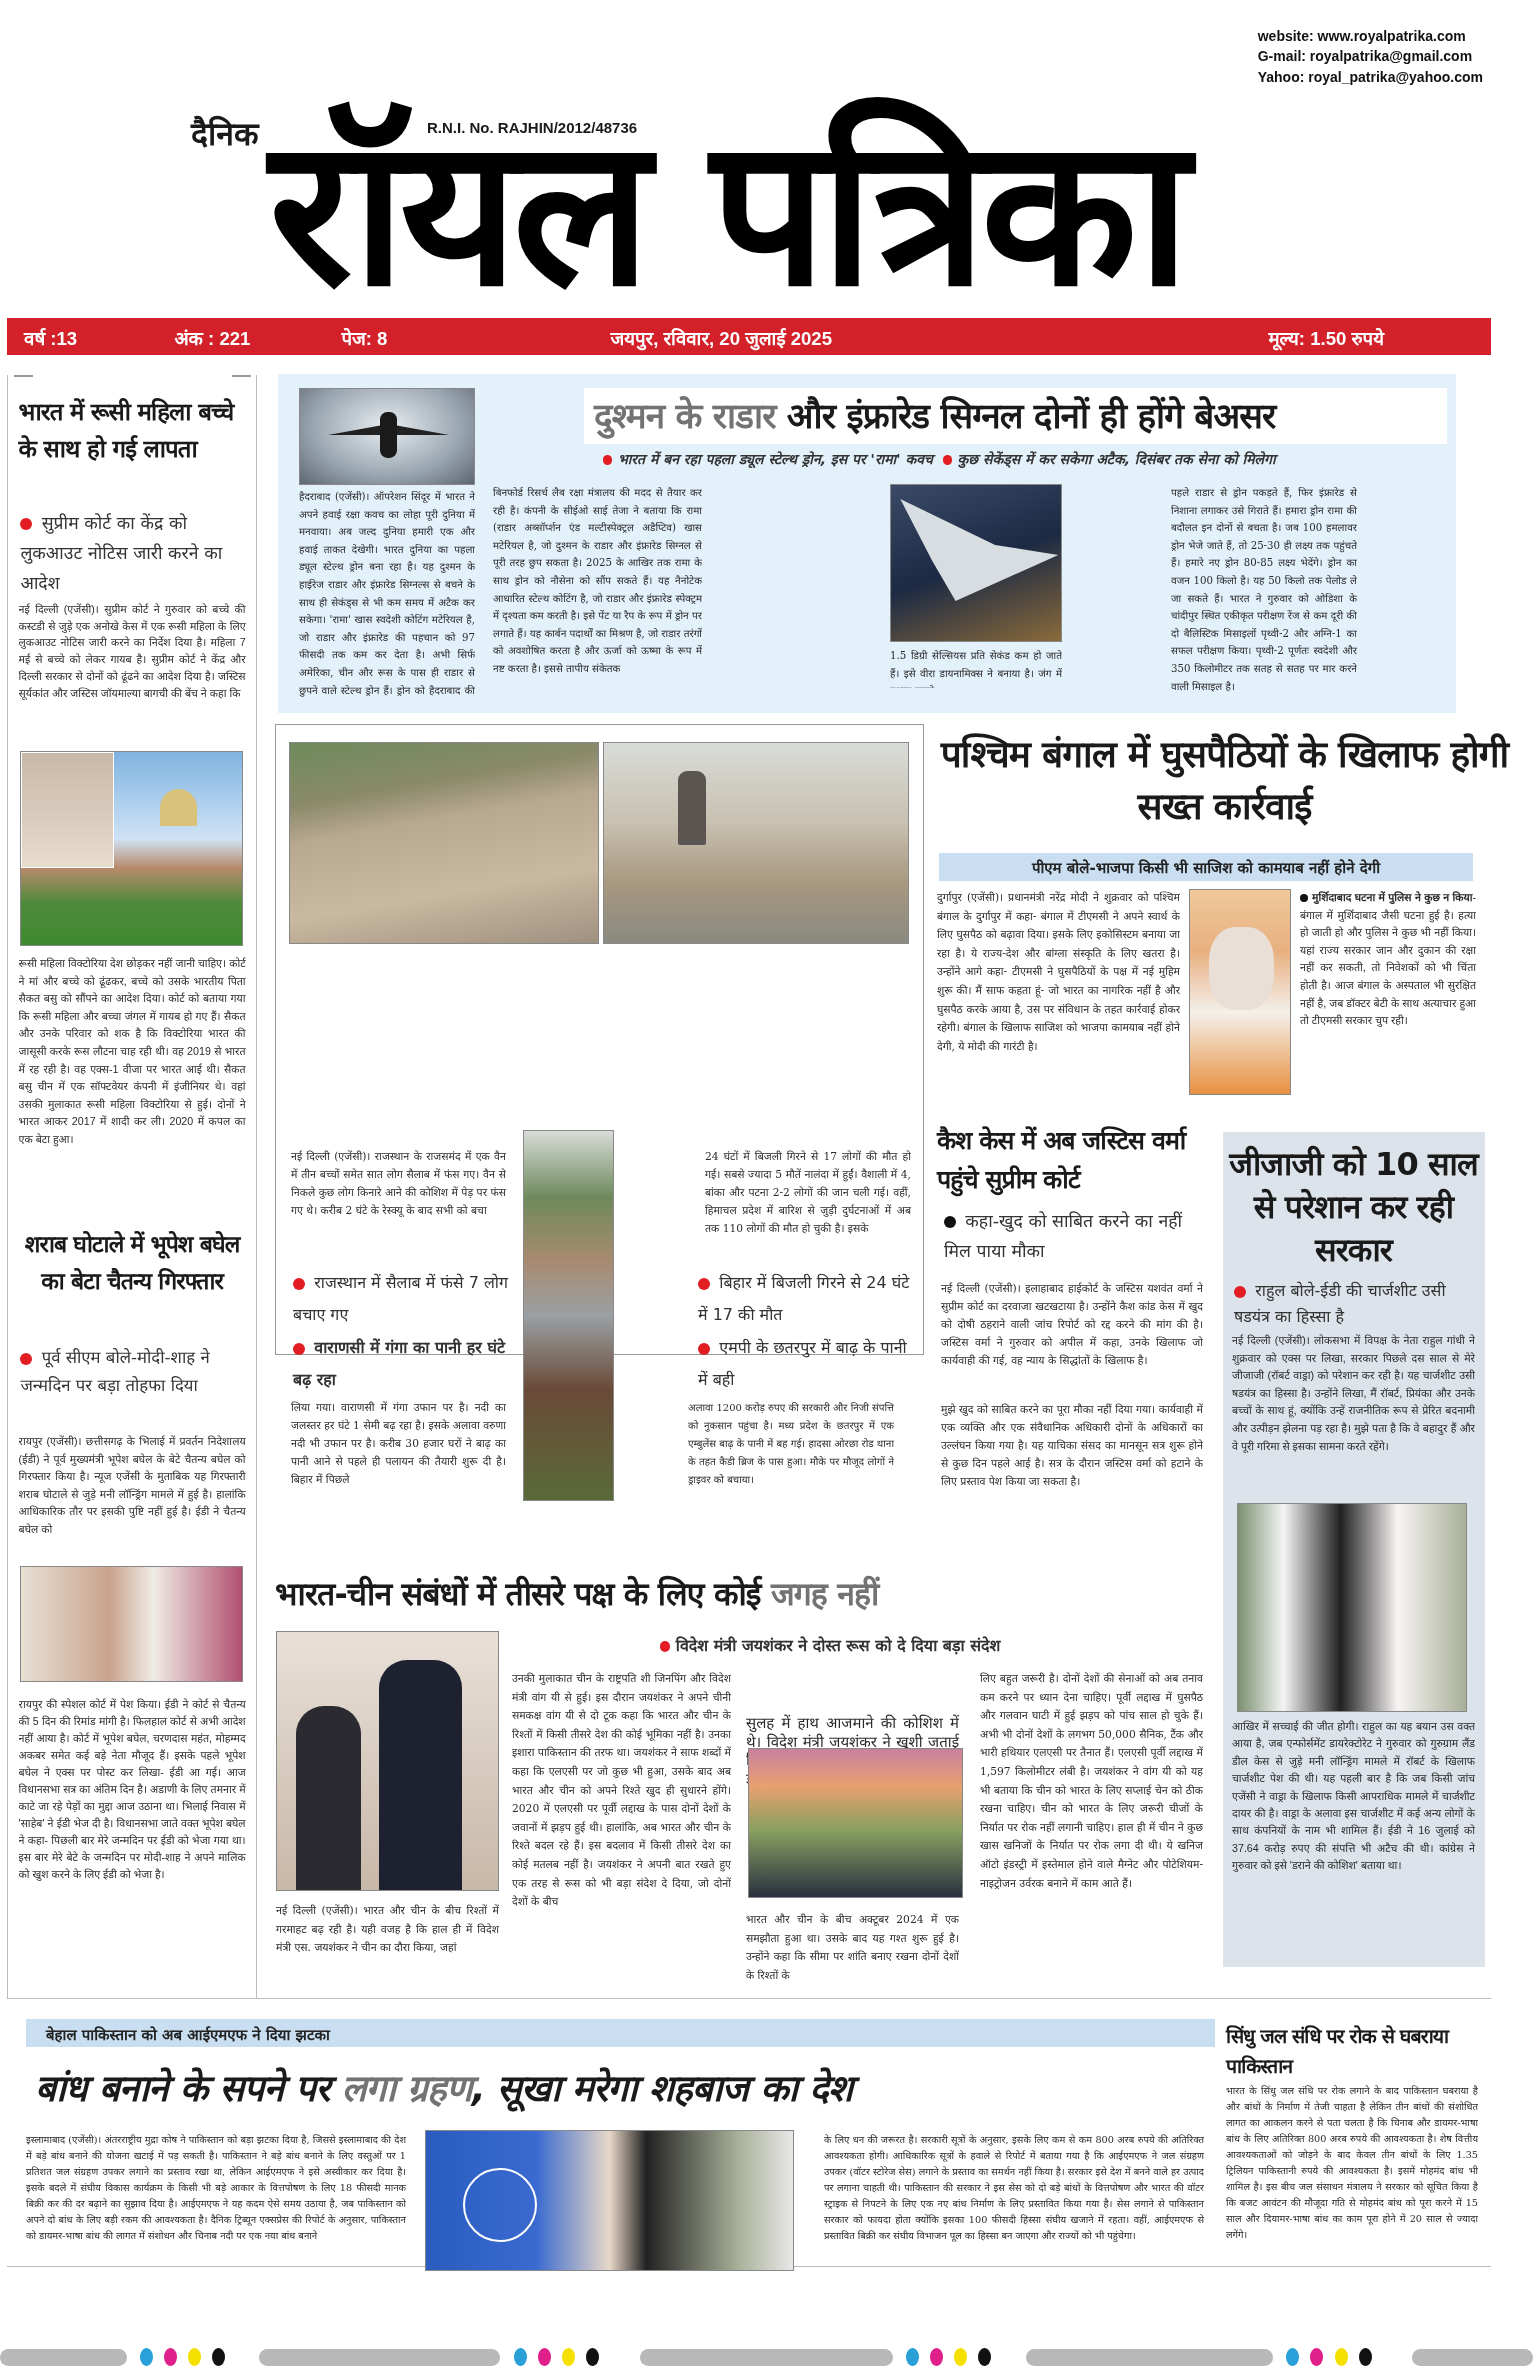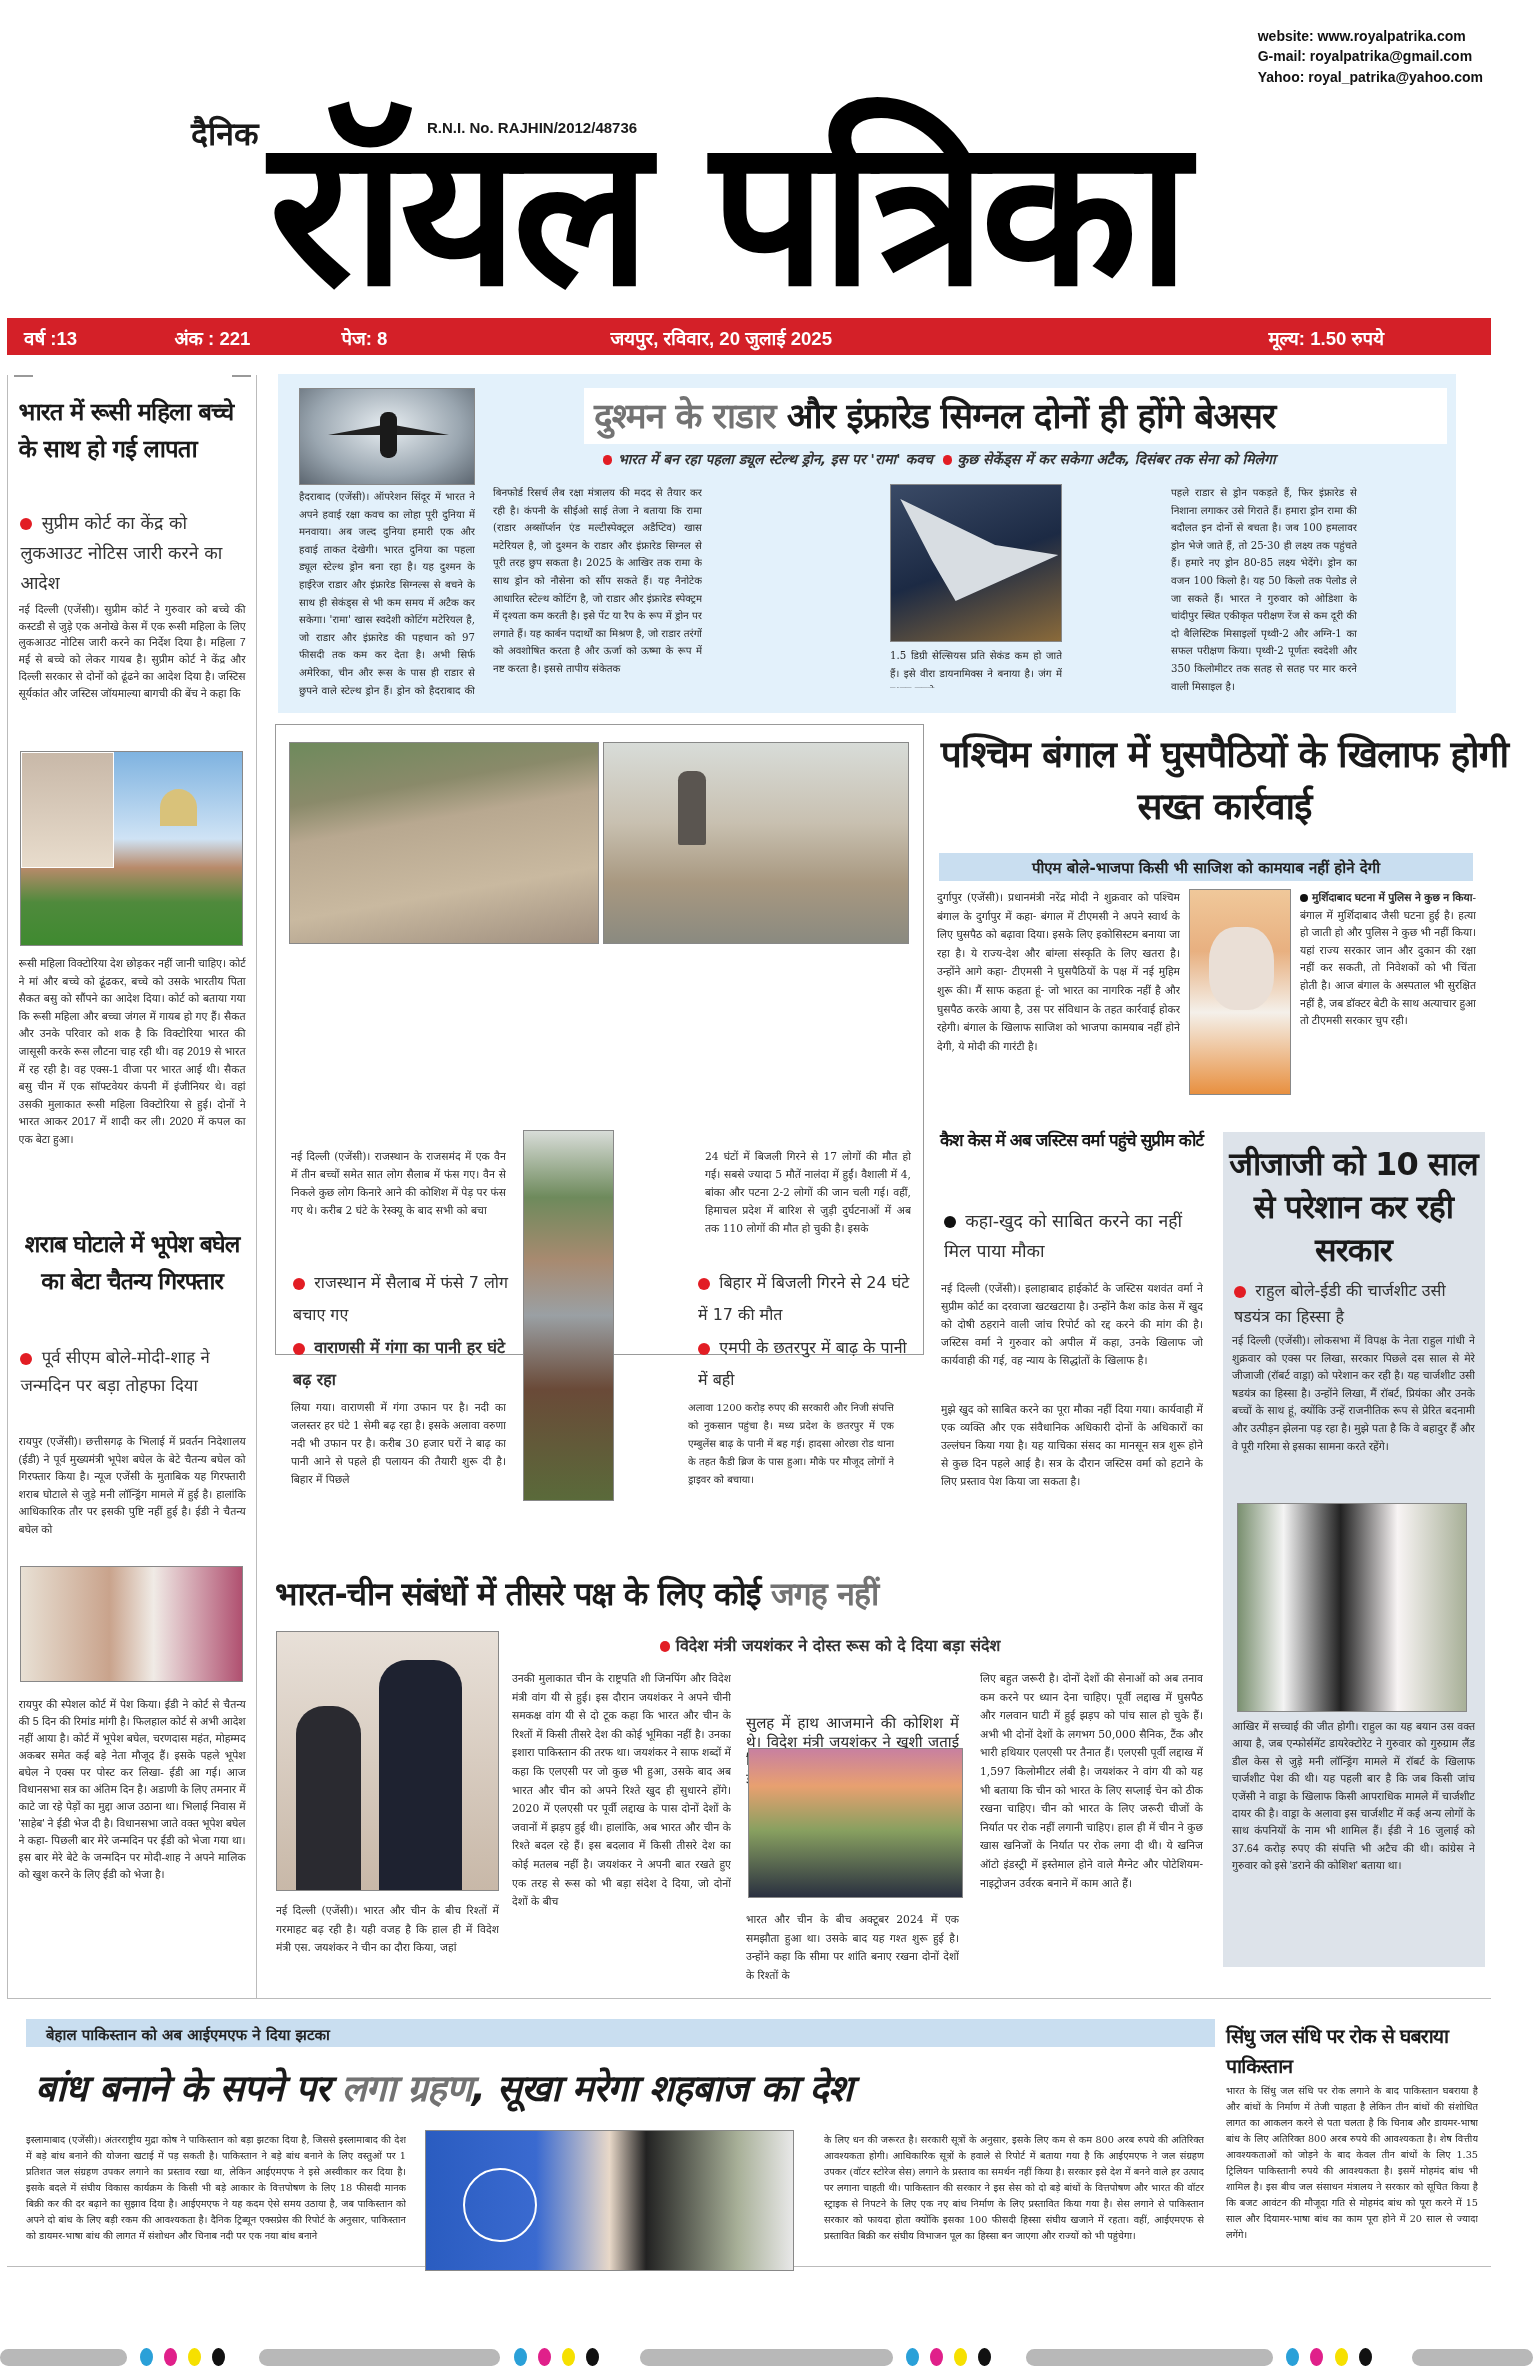--- a/index.html
+++ b/index.html
@@ -100,21 +100,21 @@
 
 <div class="abs hl" style="left:937px;top:729px;width:575px;font-size:37px;line-height:52px;text-align:center">पश्चिम बंगाल में घुसपैठियों के खिलाफ होगी सख्त कार्रवाई</div>
 <div class="abs" style="left:939px;top:853px;width:534px;height:28px;background:#c9def0"></div>
 <div class="abs sub" style="left:939px;top:857px;width:534px;font-size:15px;text-align:center;color:#222">पीएम बोले-भाजपा किसी भी साजिश को कामयाब नहीं होने देगी</div>
 <div class="abs body-text" style="left:937px;top:889px;width:243px;height:206px;font-size:10.7px;line-height:18.6px">दुर्गापुर (एजेंसी)। प्रधानमंत्री नरेंद्र मोदी ने शुक्रवार को पश्चिम बंगाल के दुर्गापुर में कहा- बंगाल में टीएमसी ने अपने स्वार्थ के लिए घुसपैठ को बढ़ावा दिया। इसके लिए इकोसिस्टम बनाया जा रहा है। ये राज्य-देश और बांग्ला संस्कृति के लिए खतरा है। उन्होंने आगे कहा- टीएमसी ने घुसपैठियों के पक्ष में नई मुहिम शुरू की। मैं साफ कहता हूं- जो भारत का नागरिक नहीं है और घुसपैठ करके आया है, उस पर संविधान के तहत कार्रवाई होकर रहेगी। बंगाल के खिलाफ साजिश को भाजपा कामयाब नहीं होने देगी, ये मोदी की गारंटी है।</div>
 <div class="photo" style="left:1189px;top:889px;width:102px;height:206px;background:linear-gradient(180deg,#f0c89a 0%,#e8b080 30%,#f4f0ea 60%,#e89040 100%)">
   <div style="position:absolute;left:18.6px;top:37px;width:65px;height:83px;border-radius:40%;background:#eadfd6"></div>
 </div>
 <div class="abs body-text" style="left:1300px;top:889px;width:176px;height:206px;font-family:'Liberation Sans',sans-serif;font-size:10.7px;line-height:17.6px"><span class="dot black" style="width:8.3px;height:8.3px;margin-right:3.7px"></span><b>मुर्शिदाबाद घटना में पुलिस ने कुछ न किया</b><span>-बंगाल में मुर्शिदाबाद जैसी घटना हुई है। हत्या हो जाती हो और पुलिस ने कुछ भी नहीं किया। यहां राज्य सरकार जान और दुकान की रक्षा नहीं कर सकती, तो निवेशकों को भी चिंता होती है। आज बंगाल के अस्पताल भी सुरक्षित नहीं है, जब डॉक्टर बेटी के साथ अत्याचार हुआ तो टीएमसी सरकार चुप रही।</span></div>
 
-<div class="abs hl" style="left:937px;top:1121px;width:269px;font-size:17px;line-height:39px;text-align:center">कैश केस में अब जस्टिस वर्मा पहुंचे सुप्रीम कोर्ट</div>
+<div class="abs hl" style="left:937px;top:1121px;width:269px;font-size:25px;line-height:39px;text-align:left">कैश केस में अब जस्टिस वर्मा पहुंचे सुप्रीम कोर्ट</div>
 <div class="abs sub" style="left:944px;top:1206px;width:264px;font-size:17.6px;line-height:30px;font-weight:normal"><span class="dot black"></span><span>कहा-खुद को साबित करने का नहीं मिल पाया मौका</span></div>
 <div class="abs body-text" style="left:941px;top:1280px;width:262px;height:102px;font-size:10.7px;line-height:18px">नई दिल्ली (एजेंसी)। इलाहाबाद हाईकोर्ट के जस्टिस यशवंत वर्मा ने सुप्रीम कोर्ट का दरवाजा खटखटाया है। उन्होंने कैश कांड केस में खुद को दोषी ठहराने वाली जांच रिपोर्ट को रद्द करने की मांग की है। जस्टिस वर्मा ने गुरुवार को अपील में कहा, उनके खिलाफ जो कार्यवाही की गई, वह न्याय के सिद्धांतों के खिलाफ है।</div>
 <div class="abs body-text" style="left:941px;top:1401px;width:262px;height:139px;font-size:10.7px;line-height:18px">मुझे खुद को साबित करने का पूरा मौका नहीं दिया गया। कार्यवाही में एक व्यक्ति और एक संवैधानिक अधिकारी दोनों के अधिकारों का उल्लंघन किया गया है। यह याचिका संसद का मानसून सत्र शुरू होने से कुछ दिन पहले आई है। सत्र के दौरान जस्टिस वर्मा को हटाने के लिए प्रस्ताव पेश किया जा सकता है।</div>
 
 <div class="abs" style="left:1223px;top:1132px;width:262px;height:835px;background:#dde3ea"></div>
 <div class="abs hl" style="left:1229px;top:1143px;width:249px;font-size:32px;line-height:43px;text-align:center">जीजाजी को 10 साल से परेशान कर रही सरकार</div>
 <div class="abs sub" style="left:1234px;top:1278px;width:243px;font-size:16px;line-height:26px;font-weight:normal"><span class="dot"></span><span>राहुल बोले-ईडी की चार्जशीट उसी षडयंत्र का हिस्सा है</span></div>
 <div class="abs body-text" style="left:1232px;top:1332px;width:243px;height:167px;font-family:'Liberation Sans',sans-serif;font-size:10.7px;line-height:17.6px">नई दिल्ली (एजेंसी)। लोकसभा में विपक्ष के नेता राहुल गांधी ने शुक्रवार को एक्स पर लिखा, सरकार पिछले दस साल से मेरे जीजाजी (रॉबर्ट वाड्रा) को परेशान कर रही है। यह चार्जशीट उसी षडयंत्र का हिस्सा है। उन्होंने लिखा, मैं रॉबर्ट, प्रियंका और उनके बच्चों के साथ हूं, क्योंकि उन्हें राजनीतिक रूप से प्रेरित बदनामी और उत्पीड़न झेलना पड़ रहा है। मुझे पता है कि वे बहादुर हैं और वे पूरी गरिमा से इसका सामना करते रहेंगे।</div>
 <div class="photo" style="left:1237px;top:1503px;width:230px;height:209px;background:linear-gradient(90deg,#7a9070 0%,#f4f4f4 20%,#222 45%,#f8f4f4 70%,#a8b098 100%)"></div>
 <div class="abs body-text" style="left:1232px;top:1718px;width:243px;height:213px;font-family:'Liberation Sans',sans-serif;font-size:10.7px;line-height:17.4px">आखिर में सच्चाई की जीत होगी। राहुल का यह बयान उस वक्त आया है, जब एन्फोर्समेंट डायरेक्टोरेट ने गुरुवार को गुरुग्राम लैंड डील केस से जुड़े मनी लॉन्ड्रिंग मामले में रॉबर्ट के खिलाफ चार्जशीट पेश की थी। यह पहली बार है कि जब किसी जांच एजेंसी ने वाड्रा के खिलाफ किसी आपराधिक मामले में चार्जशीट दायर की है। वाड्रा के अलावा इस चार्जशीट में कई अन्य लोगों के साथ कंपनियों के नाम भी शामिल हैं। ईडी ने 16 जुलाई को 37.64 करोड़ रुपए की संपत्ति भी अटैच की थी। कांग्रेस ने गुरुवार को इसे 'डराने की कोशिश' बताया था।</div>

